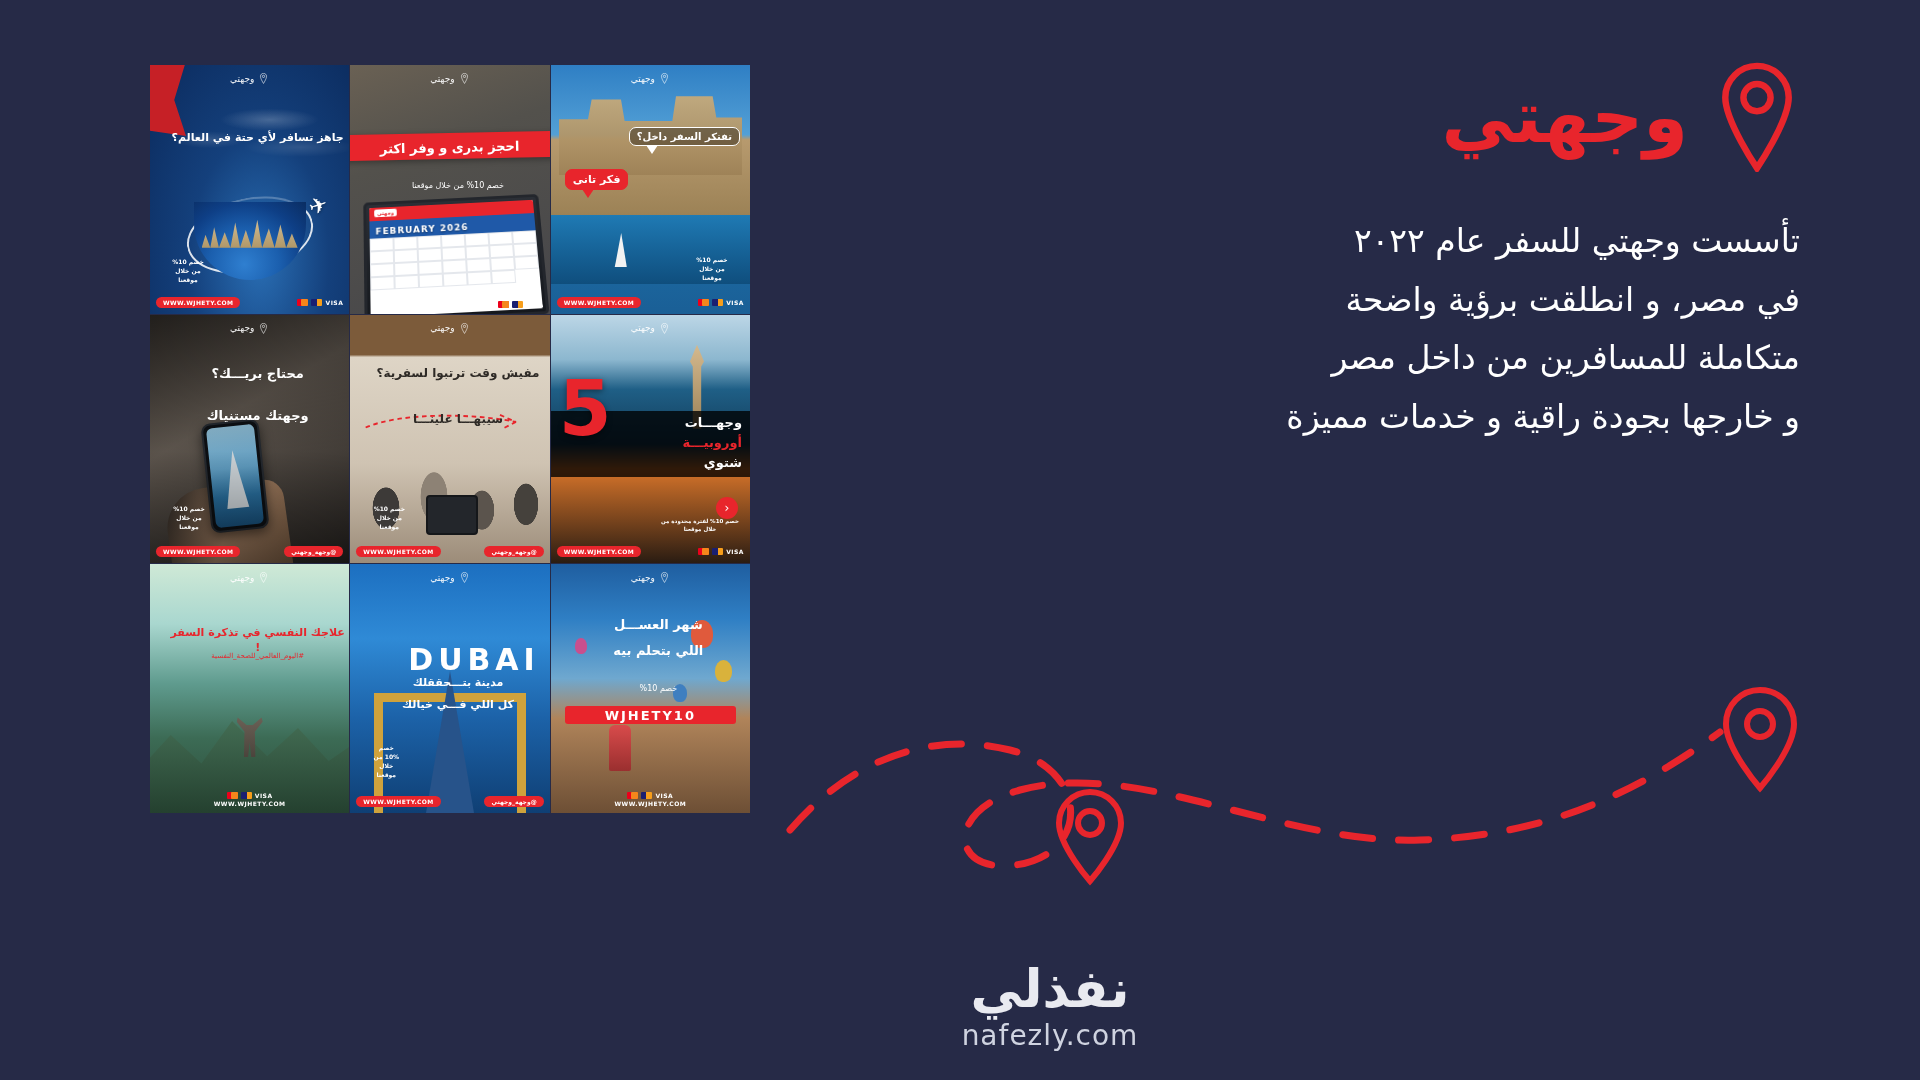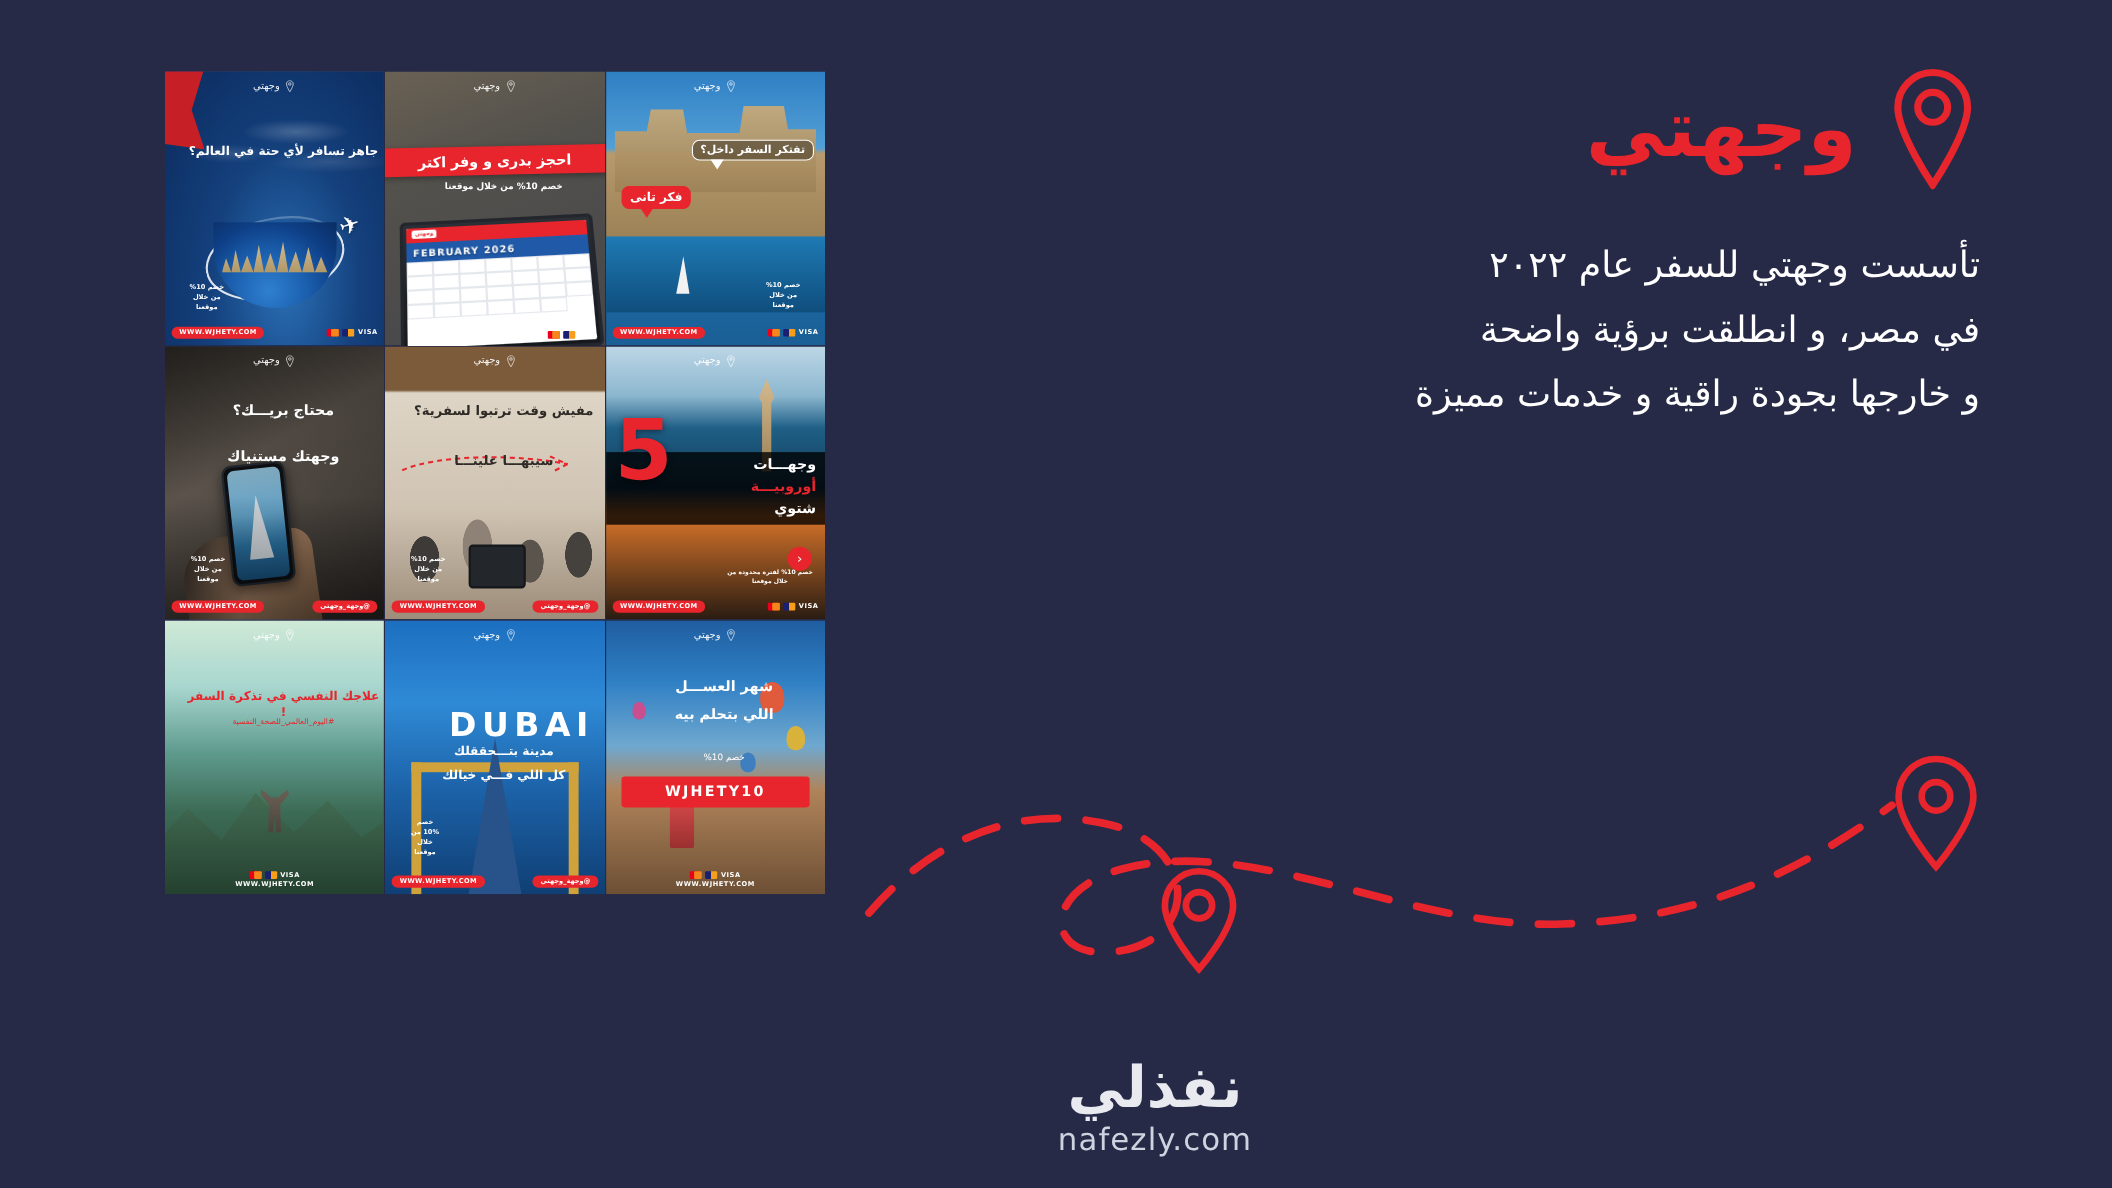--- a/index.html
+++ b/index.html
@@ -275,21 +275,21 @@
   .c8 .burj2{
     position:absolute; left:50%; bottom:0; transform:translateX(-50%);
     width:0;height:0;border-left:24px solid transparent;border-right:24px solid transparent;
     border-bottom:142px solid #27538a; z-index:4;
   }
 
   
   .c9 .bg { background: linear-gradient(#1f5ea0 0%,#2f7fc4 22%,#6fa8cf 46%,#b0845a 62%,#6d4f35 100%); }
   .c9 .balloon{ position:absolute; border-radius:50% 50% 42% 42%; }
   .c9 .codebar{
-    position:absolute; left:14px; right:14px; top:142px; height:28px;
+    position:absolute; left:14px; right:14px; top:142px; height:18px;
     background:#e8252c; border-radius:3px; z-index:7;
     display:flex; align-items:center; justify-content:center;
     font-size:13px; font-weight:bold; letter-spacing:2px; color:#fff;
   }
   .c9 .traveler{
     position:absolute; left:58px; bottom:42px; width:22px; height:46px;
     background: linear-gradient(#d84b4b,#9a2f2f); border-radius:6px 6px 2px 2px; z-index:5;
   }
 
   
@@ -364,21 +364,21 @@
       <div class="bg"></div>
       <div class="wm">
         <svg class="pin" viewBox="0 0 24 34">
           <path d="M12 1C6.8 1 2.6 5.2 2.6 10.4c0 7 9.4 22 9.4 22s9.4-15 9.4-22C21.4 5.2 17.2 1 12 1z" fill="none" stroke="#fff" stroke-width="2"></path>
           <circle cx="12" cy="10.4" r="3.6" fill="none" stroke="#fff" stroke-width="2"></circle>
         </svg>
         <span>وجهتي</span>
       </div>
       <div class="banner"></div>
       <div class="bannertext">احجز بدرى و وفر اكتر</div>
-      <div class="headline" style="top:100px; font-size:8px; font-weight:bold;">خصم 10% من خلال موقعنا</div>
+      <div class="headline" style="top:116px; font-size:8px; font-weight:normal;">خصم 10% من خلال موقعنا</div>
       <div class="laptop">
         <div class="screen">
           <div class="ltop">
             <span class="logochip">وجهتي</span>
           </div>
           <div class="lnav"></div>
           <div class="cal">
             <div class="calgrid">
               <div></div>
                 <div></div>
@@ -625,20 +625,21 @@
       <svg id="brandpin" viewBox="0 0 24 34">
         <path d="M12 1.2C6.6 1.2 2.2 5.6 2.2 11c0 7.4 9.8 21.8 9.8 21.8S21.8 18.4 21.8 11C21.8 5.6 17.4 1.2 12 1.2z" fill="none" stroke="#e8252c" stroke-width="2"></path>
         <circle cx="12" cy="11" r="4.2" fill="none" stroke="#e8252c" stroke-width="2"></circle>
       </svg>
       <div id="brandname">وجهتي</div>
     </div>
 
     <div id="about">
       <p>تأسست وجهتي للسفر عام ٢٠٢٢</p>
       <p>في مصر، و انطلقت برؤية واضحة</p>
+      <p>متكاملة للمسافرين من داخل مصر</p>
       <p>و خارجها بجودة راقية و خدمات مميزة</p>
     </div>
   </div>
 
   <svg id="route" viewBox="0 0 1160 300">
     <path d="M30 190 C 90 120, 170 90, 250 110 C 330 130, 330 215, 255 225
              C 190 234, 185 170, 260 150 C 380 118, 520 205, 660 200
              C 790 196, 880 150, 960 92" fill="none" stroke="#e8252c" stroke-width="7" stroke-linecap="round" stroke-dasharray="30 26"></path>
     <g>
       <path d="M330 152c-17 0-31 14-31 31 0 23 31 58 31 58s31-35 31-58c0-17-14-31-31-31z" fill="none" stroke="#e8252c" stroke-width="6"></path>

